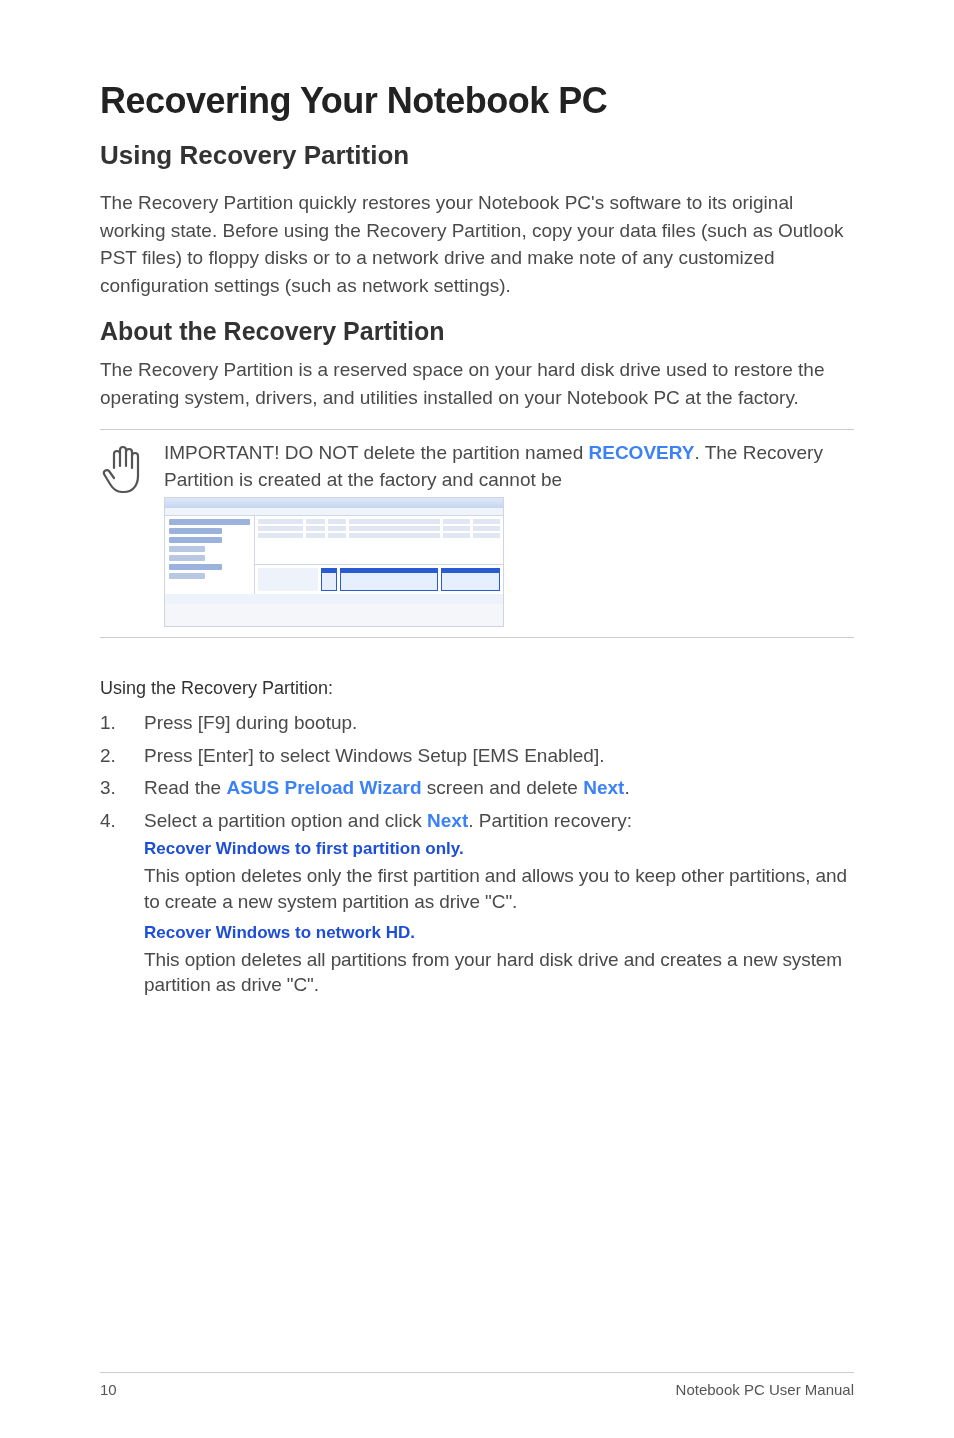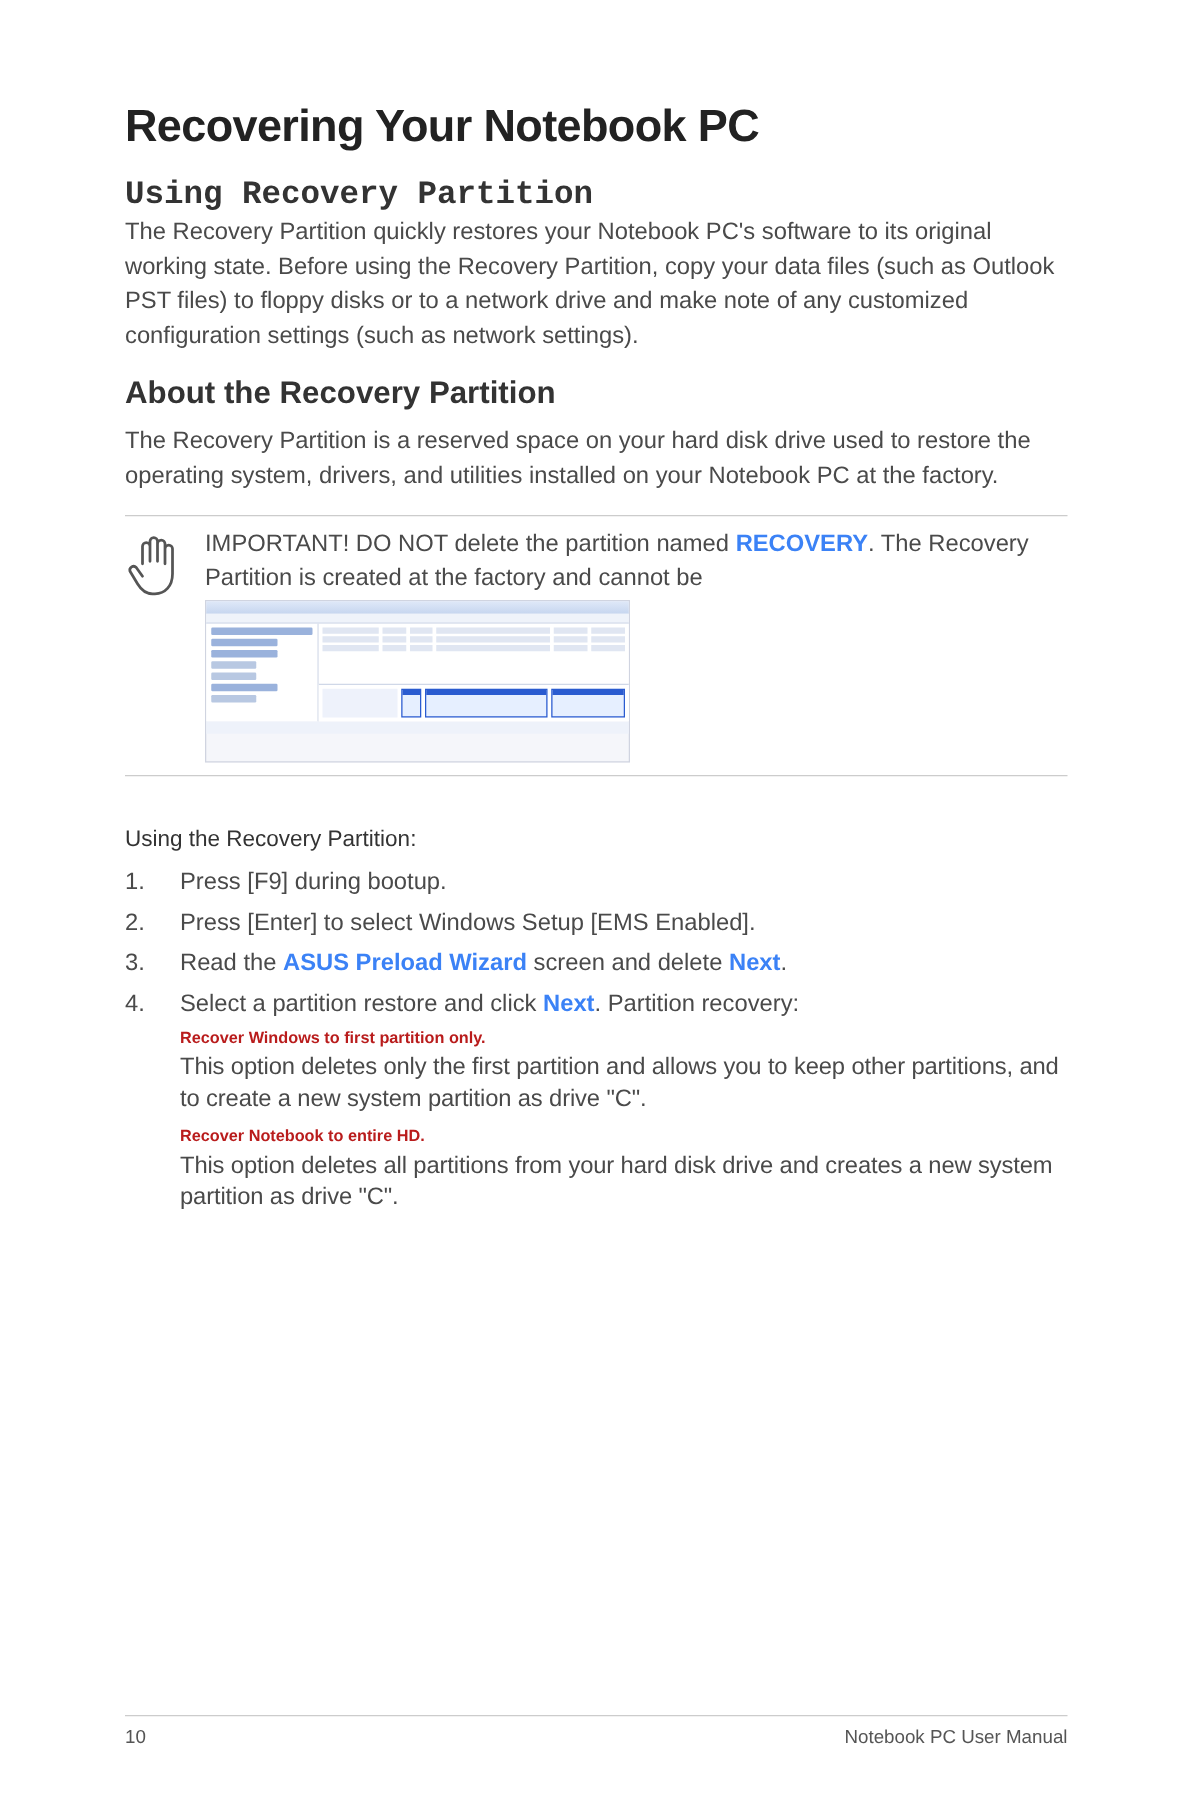--- a/index.html
+++ b/index.html
@@ -16,22 +16,21 @@
       font-size: 36px;
       font-weight: 800;
       color: #222222;
       margin-bottom: 18px;
       letter-spacing: -0.5px;
     }
     h2 {
       font-size: 26px;
       font-weight: 700;
       color: #333333;
-      margin-bottom: 2px;
-      font-family: Liberation Mono, monospace;
+      margin-bottom: 18px;
     }
     h3 {
       font-size: 25px;
       font-weight: 700;
       color: #333333;
       margin-bottom: 10px;
     }
     h4 {
       font-size: 18px;
       font-weight: 400;
@@ -123,23 +122,23 @@
       left: 0;
       top: 0;
       width: 36px;
       color: #4a4a4a;
     }
     .sub-block {
       padding-left: 44px;
       margin-bottom: 6px;
     }
     .sub-title {
-      font-size: 13px;
+      font-size: 17px;
       font-weight: 700;
-      color: #b91c1c;
+      color: #1d4ed8;
       margin-bottom: 4px;
     }
     .sub-desc {
       font-size: 19px;
       line-height: 1.35;
       color: #4a4a4a;
       margin-bottom: 8px;
       letter-spacing: -0.1px;
     }
     .footer {
@@ -238,30 +237,30 @@
 
 <h4>Using the Recovery Partition:</h4>
 
 <ol class="steps">
   <li>Press [F9] during bootup.</li>
   <li>Press [Enter] to select Windows Setup [EMS Enabled].</li>
   <li>
     <span>Read the </span><span class="bold">ASUS Preload Wizard</span><span> screen and delete </span><span class="bold">Next</span><span>.</span>
   </li>
   <li>
-    <span>Select a partition restore and click </span><span class="bold">Next</span><span>. Partition recovery:</span>
+    <span>Select a partition option and click </span><span class="bold">Next</span><span>. Partition recovery:</span>
   </li>
 </ol>
 
 <div class="sub-block">
   <div class="sub-title">Recover Windows to first partition only.</div>
   <div class="sub-desc">This option deletes only the first partition and allows you to keep other partitions, and to create a new system partition as drive "C".</div>
 </div>
 
 <div class="sub-block">
-  <div class="sub-title">Recover Notebook to entire HD.</div>
+  <div class="sub-title">Recover Windows to network HD.</div>
   <div class="sub-desc">This option deletes all partitions from your hard disk drive and creates a new system partition as drive "C".</div>
 </div>
 
 <div class="footer">
   <span>10</span>
   <span>Notebook PC User Manual</span>
 </div>
 
 </body></html>

